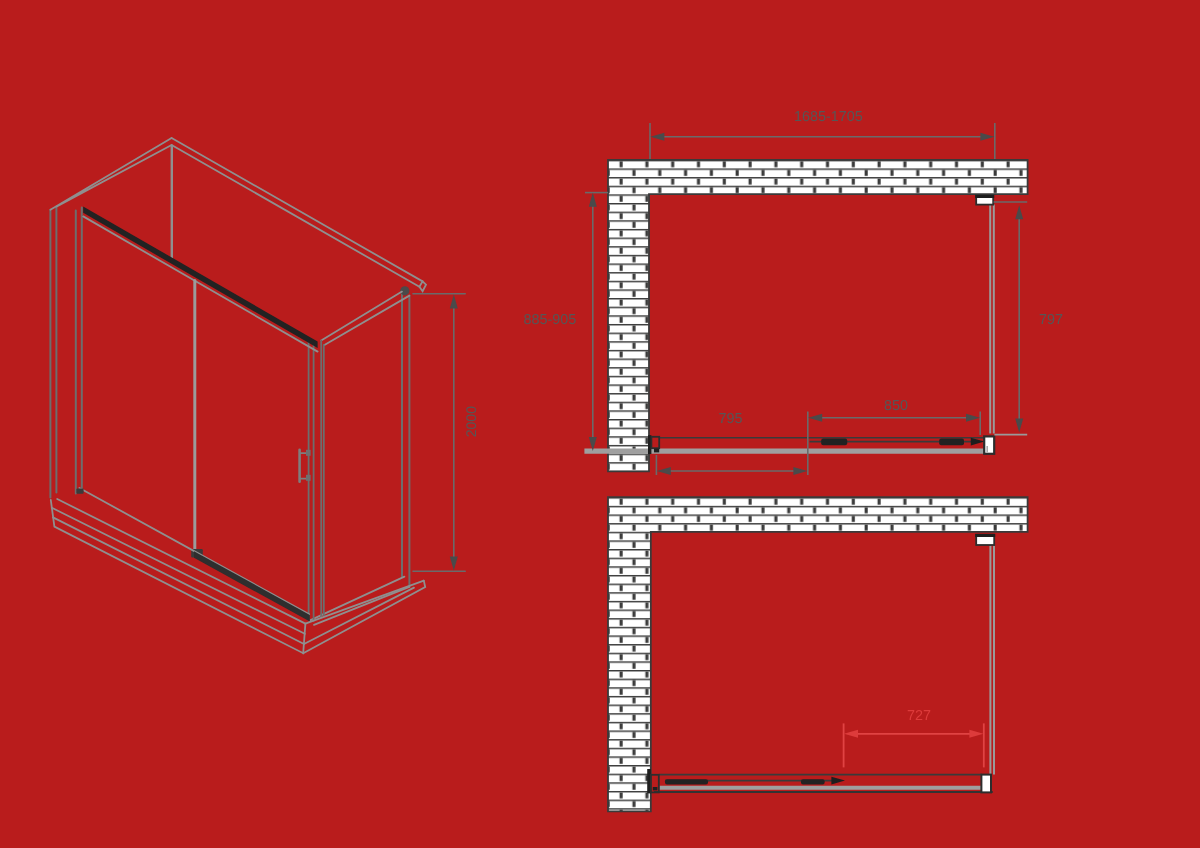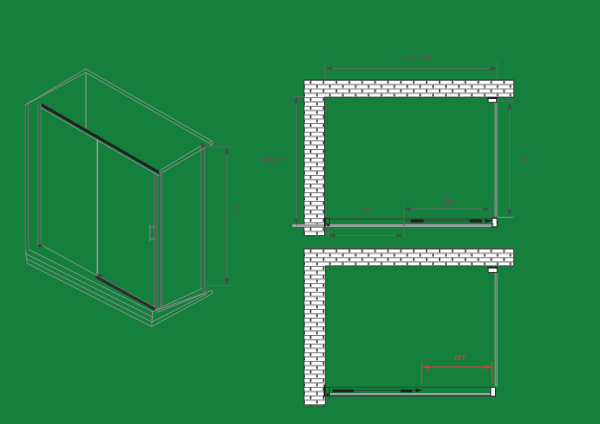--- a/index.html
+++ b/index.html
@@ -1,17 +1,17 @@
 <!DOCTYPE html>
 <html><head>
 <meta charset="utf-8">
 <style>
 html,body{margin:0;padding:0;background:#fff;}
-#page{width:600px;height:424px;position:relative;background:#15803d;overflow:hidden;
-font-family:"Liberation Sans", sans-serif;font-weight:bold;}
+#page{width:600px;height:424px;position:relative;background:#b91c1c;overflow:hidden;
+font-family:"Liberation Sans", sans-serif;}
 svg{position:absolute;left:0;top:0;}
 text{font-family:"Liberation Sans", sans-serif;fill:#565656;}
 </style>
 </head>
 <body>
 <div id="page">
 <svg width="600" height="424" viewBox="0 0 600 424">
 <defs>
 
 <pattern id="brick" width="25.8" height="8.64" patternUnits="userSpaceOnUse" patternTransform="translate(304,79.9)">

